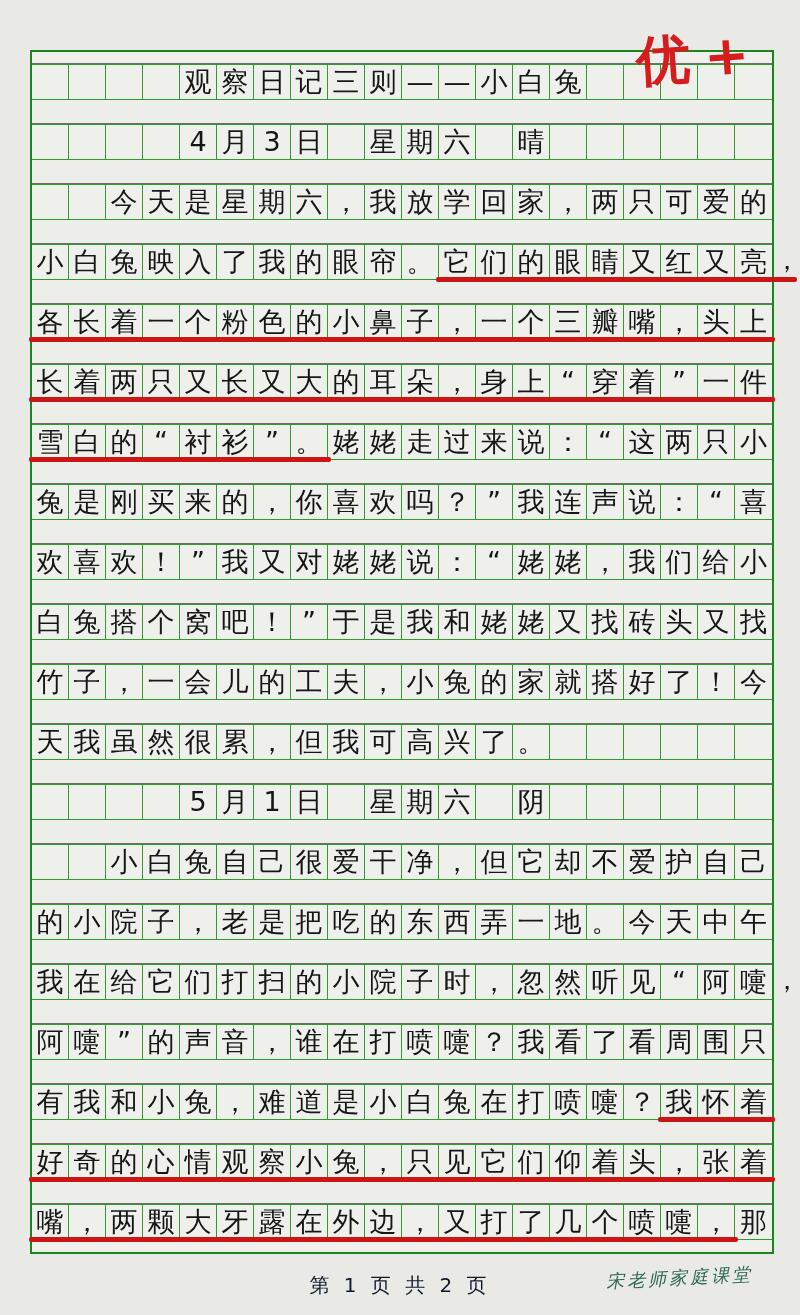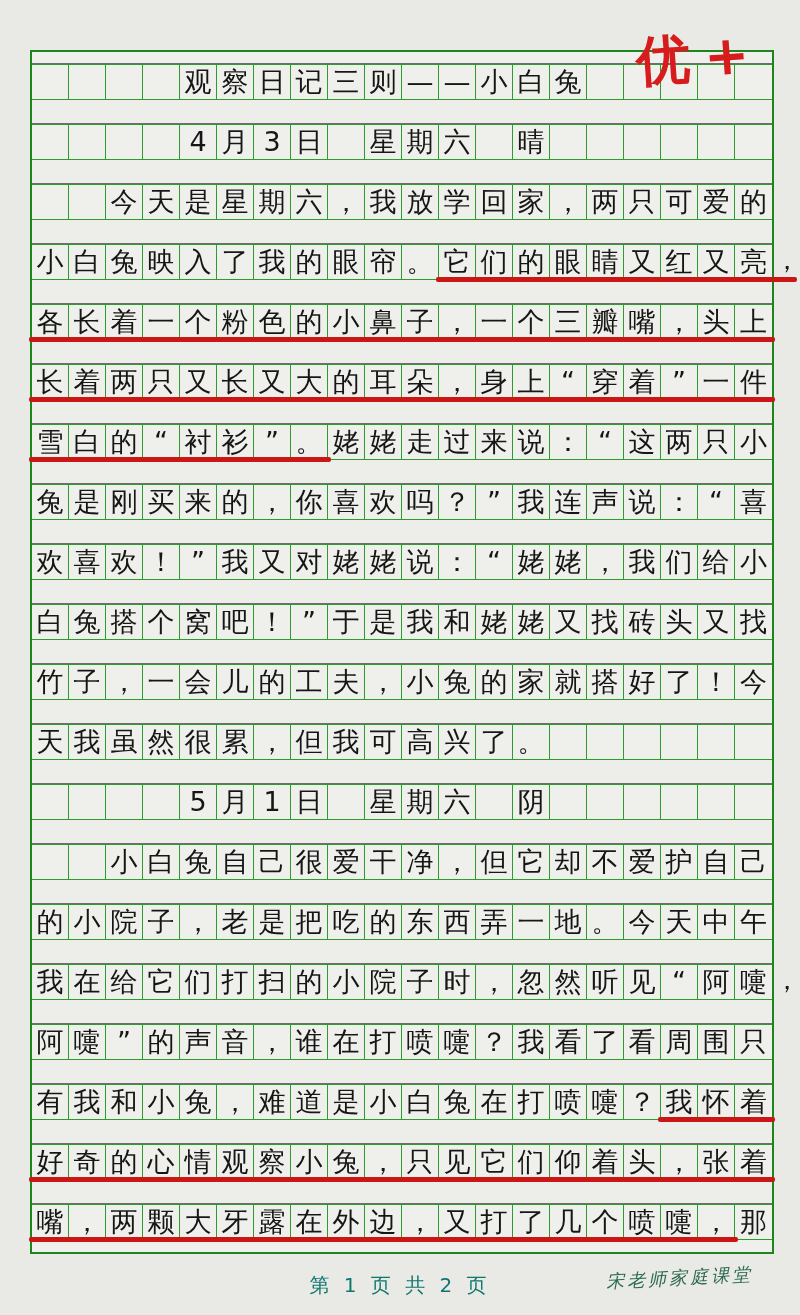--- a/index.html
+++ b/index.html
@@ -70,21 +70,21 @@
     z-index: 5;
     white-space: nowrap;
   }
   #page-indicator {
     position: absolute;
     left: 0; right: 0;
     top: 1272px;
     text-align: center;
     font-size: 20px;
     letter-spacing: 4px;
-    color: #0f766e;
+    color: #0f172a;
   }
   #watermark {
     position: absolute;
     left: 606px;
     top: 1266px;
     font-size: 18px;
     letter-spacing: 3px;
     color: #2e6b4e;
     transform: rotate(-3deg);
     font-style: italic;

